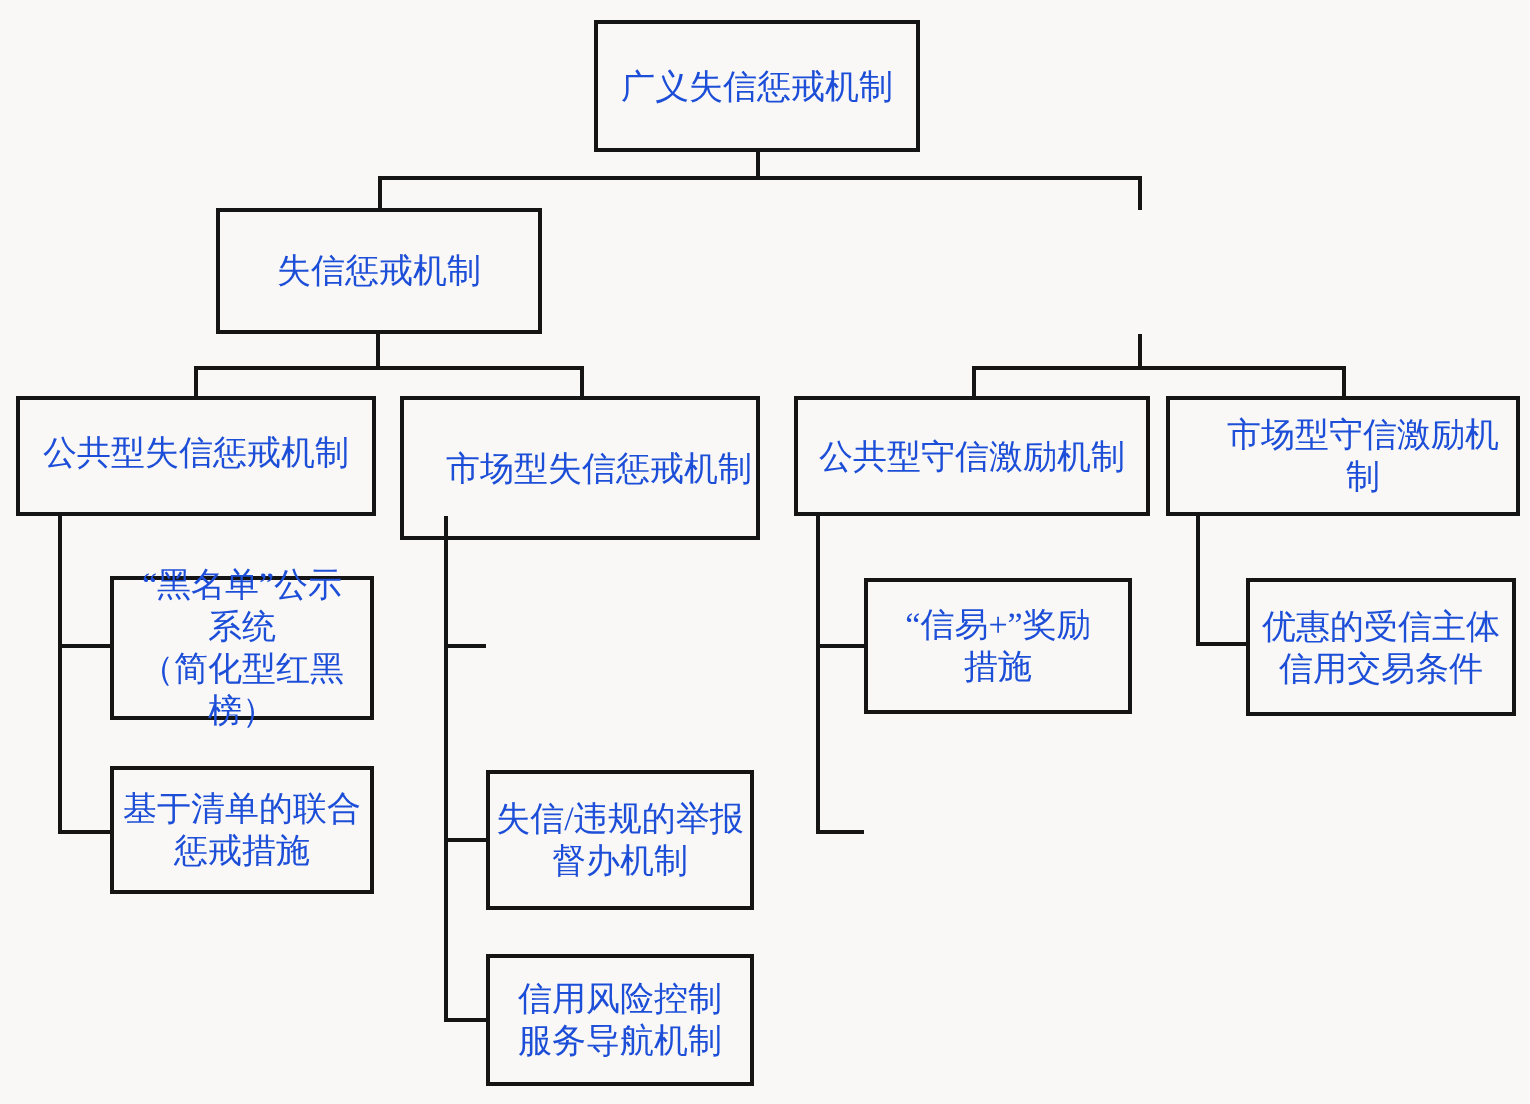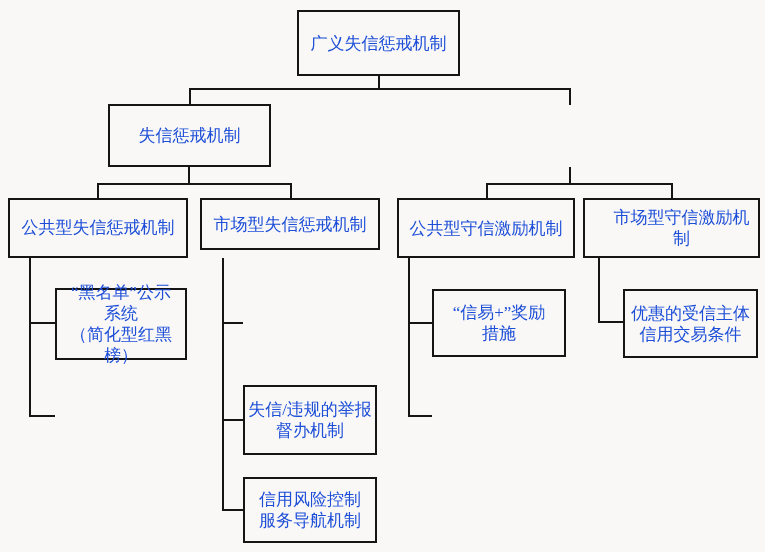--- a/index.html
+++ b/index.html
@@ -64,21 +64,21 @@
   <div class="line vline" style="left:290px; top:183px; height:15px;"></div>
 
   <div class="line vline" style="left:569px; top:167px; height:16px;"></div>
   <div class="line hline" style="left:486px; top:183px; width:187px;"></div>
   <div class="line vline" style="left:486px; top:183px; height:15px;"></div>
   <div class="line vline" style="left:671px; top:183px; height:15px;"></div>
 
   <div class="box" style="left:8px; top:198px; width:180px; height:60px;font-family:Liberation Mono, monospace;">
     <span>公共型失信惩戒机制</span>
   </div>
-  <div class="box" style="left:200px; top:198px; width:180px; height:52px;">
+  <div class="box" style="left:200px; top:198px; width:180px; height:72px;justify-content:flex-end;">
     <span>市场型失信惩戒机制</span>
   </div>
   <div class="box" style="left:397px; top:198px; width:178px; height:60px;">
     <span>公共型守信激励机制</span>
   </div>
   <div class="box" style="left:583px; top:198px; width:177px; height:60px;padding-left:20px;">
     <span>市场型守信激励机制</span>
   </div>
 
   <div class="line vline" style="left:29px; top:258px; height:159px;"></div>
@@ -93,20 +93,24 @@
   <div class="line hline" style="left:222px; top:509px; width:21px;"></div>
   <div class="line hline" style="left:408px; top:322px; width:24px;"></div>
   <div class="line hline" style="left:408px; top:415px; width:24px;"></div>
   <div class="line hline" style="left:598px; top:321px; width:25px;"></div>
 
   <div class="box" style="left:55px; top:288px; width:132px; height:72px;">
     <span>“黑名单”公示
 系统
 （简化型红黑榜）</span>
   </div>
+  <div class="box" style="left:55px; top:383px; width:132px; height:64px;">
+    <span>基于清单的联合
+惩戒措施</span>
+  </div>
 
   <div class="box" style="left:243px; top:385px; width:134px; height:70px;">
     <span>失信/违规的举报
 督办机制</span>
   </div>
   <div class="box" style="left:243px; top:477px; width:134px; height:66px;">
     <span>信用风险控制
 服务导航机制</span>
   </div>
 

